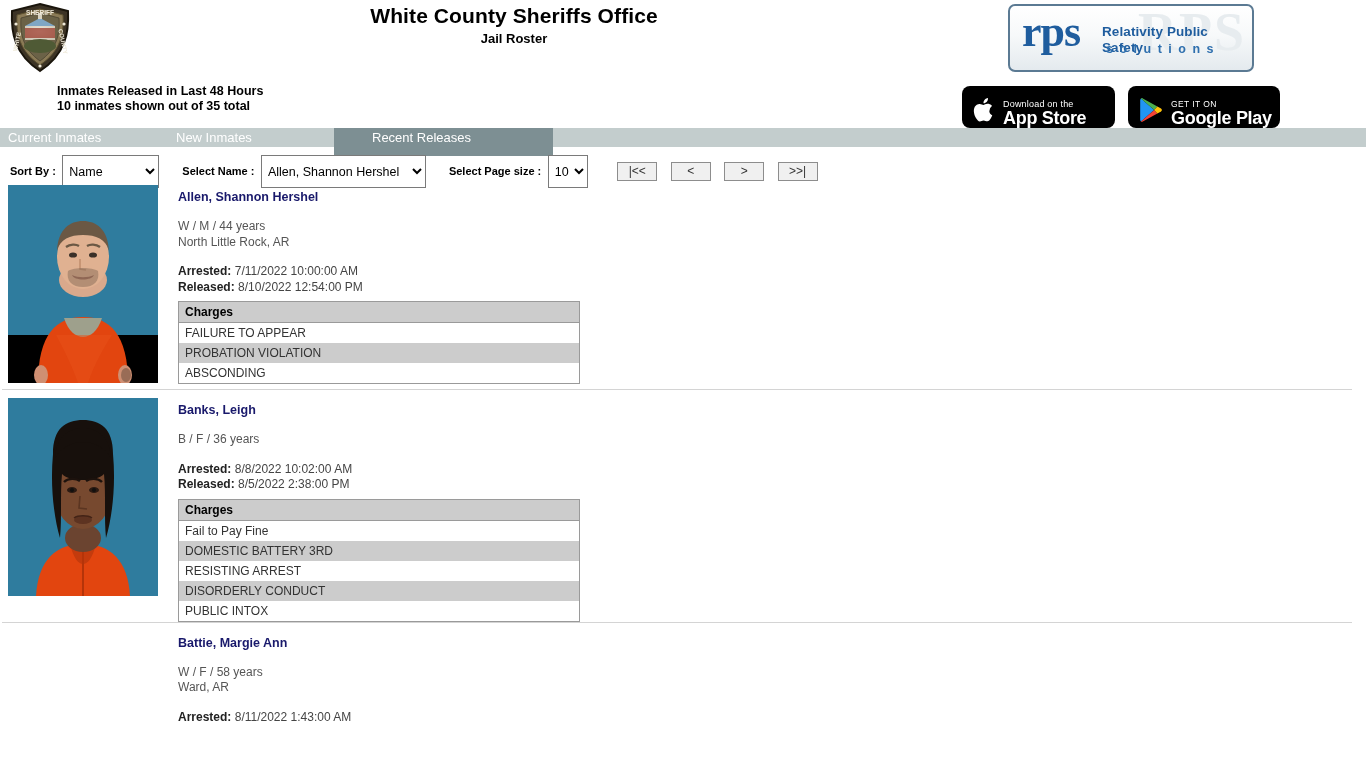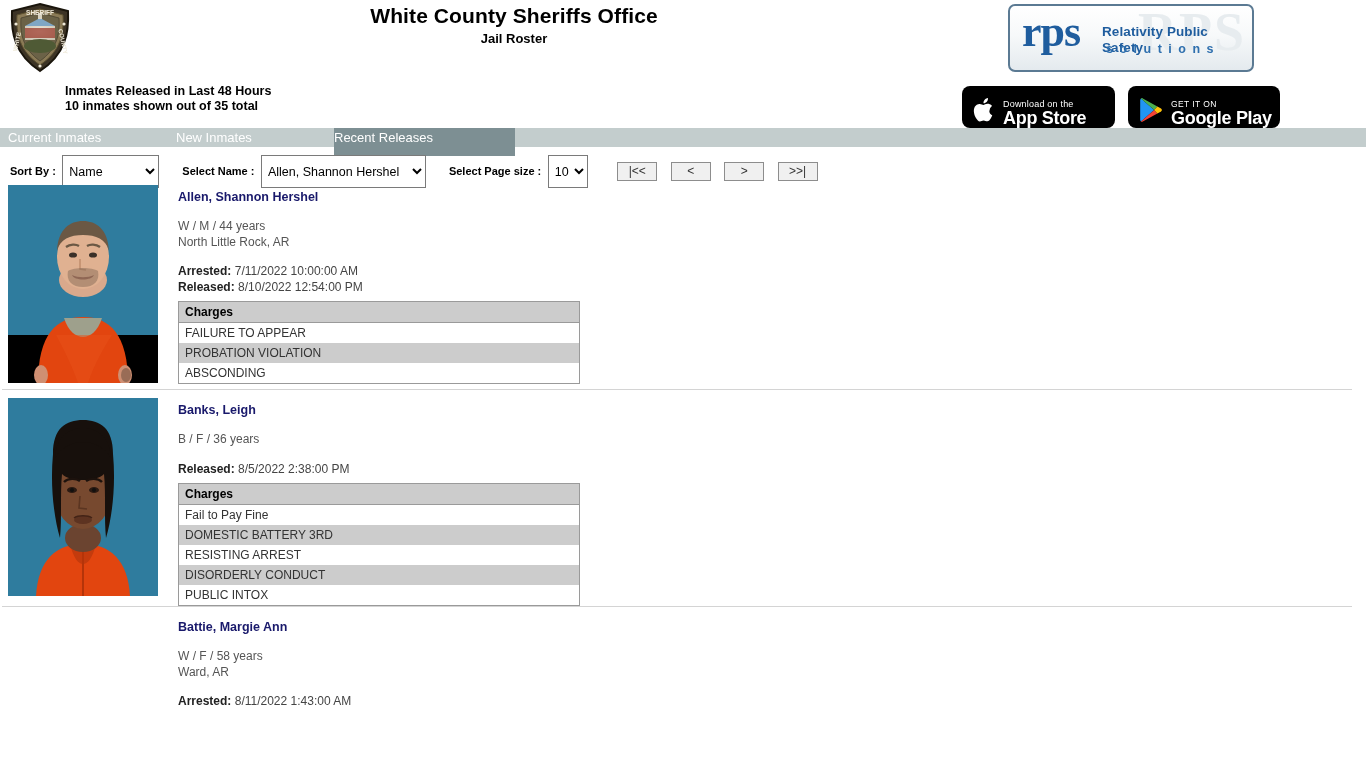--- a/index.html
+++ b/index.html
@@ -47,21 +47,21 @@
   .site-subtitle {
     font-size: 13px;
     font-weight: bold;
     line-height: 17px;
     color: #000;
     margin-top: 2px;
   }
 
   .counts {
     position: absolute;
-    left: 65px;
+    left: 57px;
     top: 84px;
     font-size: 12.5px;
     font-weight: bold;
     line-height: 15px;
     color: #000;
   }
 
   .rps-logo {
     position: absolute;
     left: 1008px;
@@ -148,21 +148,21 @@
     height: 28px;
     line-height: 19px;
     text-align: left;
     font-size: 13px;
     color: #ffffff;
     cursor: pointer;
     white-space: nowrap;
   }
   .tab-current  { left: 8px;   width: 168px; }
   .tab-new      { left: 176px; width: 158px; }
-  .tab-recent   { left: 334px; width: 181px; background: #7d8f93; }
+  .tab-recent   { left: 334px; width: 181px; background: #7d8f93; padding-left: 38px; }
 
   
   .controls {
     position: relative;
     height: 30px;
     padding: 8px 0 0 10px;
     font-size: 12.5px;
     color: #000;
     white-space: nowrap;
     box-sizing: border-box;
@@ -467,20 +467,24 @@
         <path d="M66 120 C70 117 80 117 84 120" stroke="#432316" stroke-width="1.4" fill="none"></path>
       </svg>
     </div>
     <div class="rec-body">
       <div class="rec-name">Banks, Leigh</div>
       <div class="rec-demo">
         <div>B / F / 36 years</div>
       </div>
       <div class="rec-dates">
         <div>
+          <b>Arrested:</b>
+          <span>8/8/2022 10:02:00 AM</span>
+        </div>
+        <div>
           <b>Released:</b>
           <span>8/5/2022 2:38:00 PM</span>
         </div>
       </div>
       <table class="charges-table">
         <thead>
           <tr>
             <th>Charges</th>
           </tr>
         </thead>

